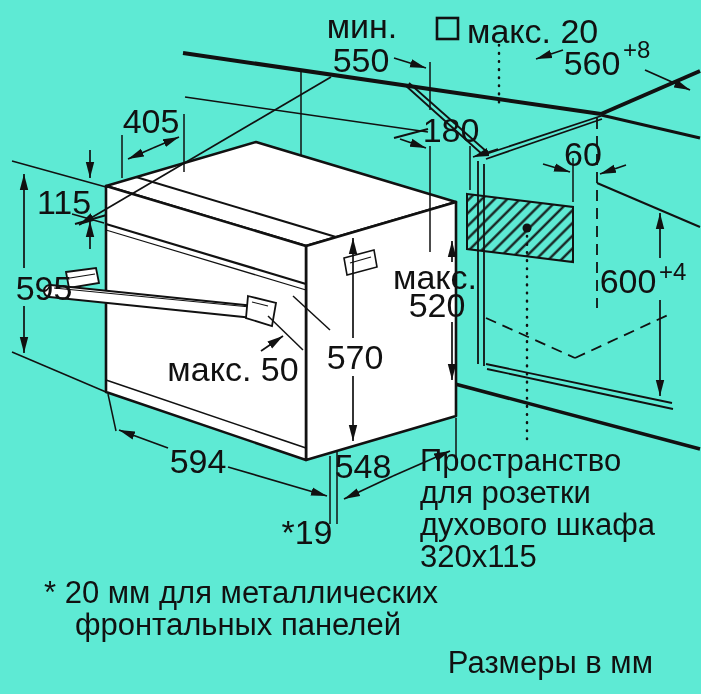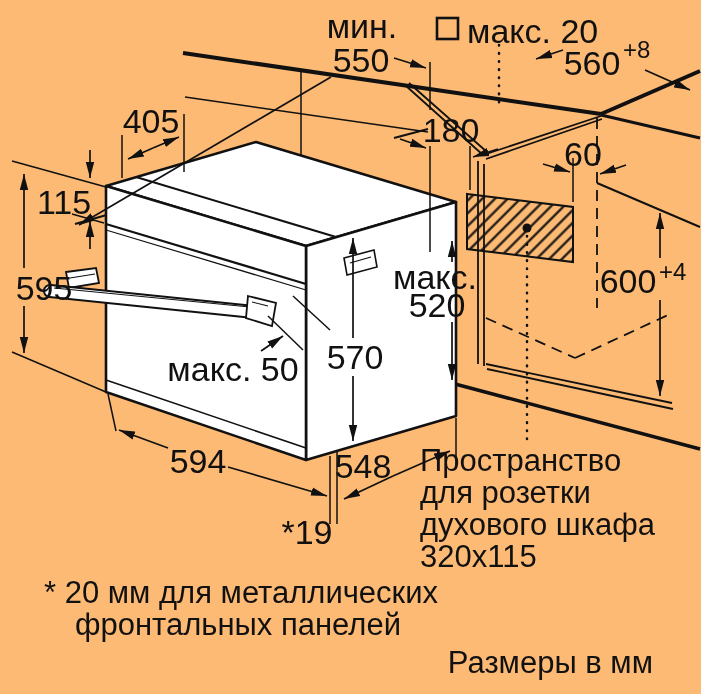--- a/index.html
+++ b/index.html
@@ -1,16 +1,16 @@
 <!DOCTYPE html>
 <html><head>
 <meta charset="utf-8">
 <style>
   html,body{margin:0;padding:0;background:#ffffff;}
-  .stage{width:701px;height:694px;background:#fdba74;position:relative;overflow:hidden;}
+  .stage{width:701px;height:694px;background:#5eead4;position:relative;overflow:hidden;}
   svg{display:block;}
   svg text{font-family:"Liberation Sans","DejaVu Sans",sans-serif;fill:#111;}
   .dim{font-size:34px;}
   .sup{font-size:24px;}
   .note{font-size:31px;}
   .ln{stroke:#111;fill:none;}
 </style>
 </head>
 <body>
 

